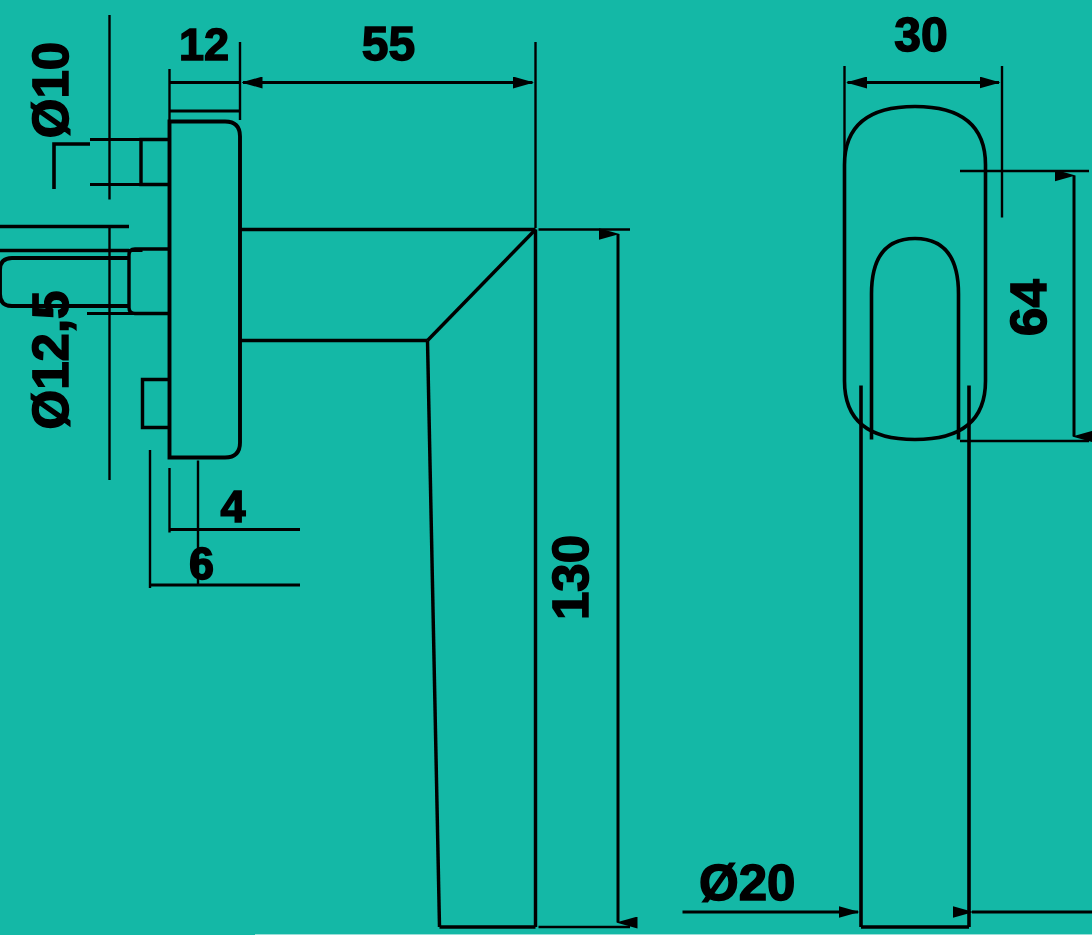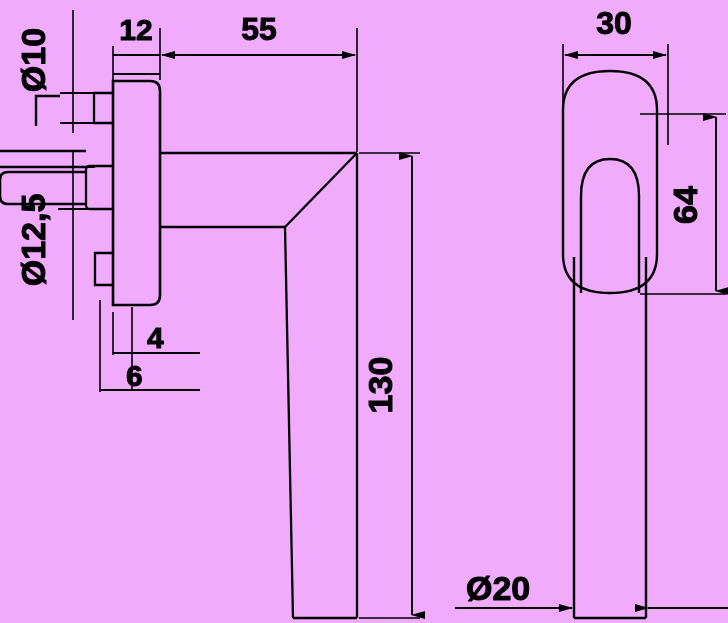--- a/index.html
+++ b/index.html
@@ -4,21 +4,21 @@
 <style>
   html, body {
     margin: 0;
     padding: 0;
     background: #ffffff;
   }
   #sheet {
     position: relative;
     width: 728px;
     height: 623px;
-    background: #f0abfc;
+    background: #14b8a6;
     overflow: hidden;
     font-family: "Liberation Sans", sans-serif;
   }
   #drawing-svg {
     position: absolute;
     left: 0;
     top: 0;
   }
   .dim-text {
     font-family: "Liberation Sans", sans-serif;

